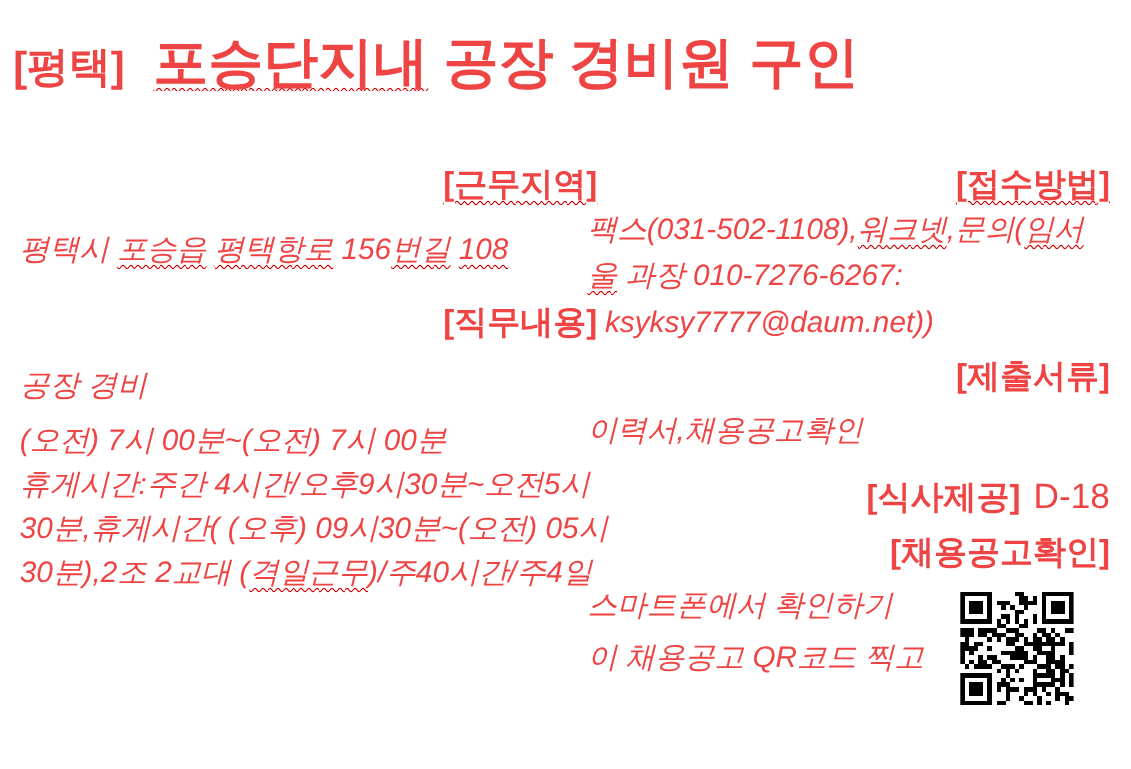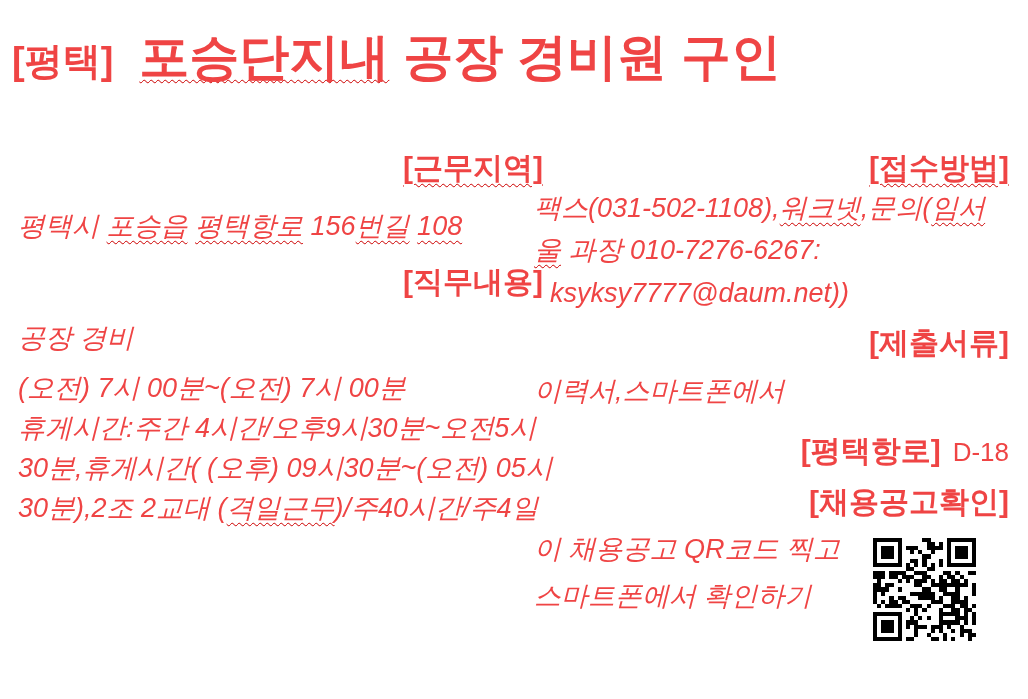--- a/index.html
+++ b/index.html
@@ -47,37 +47,37 @@
   .body-line {
     font-size: 27px;
     font-weight: 400;
     line-height: 40px;
     font-style: italic;
   }
   
   .mt18 { margin-top: 18px; }
   .mt16 { margin-top: 16px; }
   .mt13 { }
-  .mt12 { margin-top: 16px; }
+  .mt12 { margin-top: 28px; }
   .mt10 { margin-top: 10px; }
   .mt8  { margin-top: 8px; }
   .mt7  { margin-top: 7px; }
   .mt3  { margin-top: 3px; margin-left: 16px; }
   .mt2  { margin-top: 2px; }
   .mt20 { margin-top: 20px; }
   .mt0  { margin-top: 0; }
   .sq {
     text-decoration-line: underline;
     text-decoration-style: wavy;
     text-decoration-color: #cc0000;
     text-decoration-thickness: 1px;
     text-underline-offset: 5px;
   }
   .deadline-value {
-    font-size: 26px;
+    font-size: 32px;
     font-weight: 400;
     margin-left: 12px;
   }
   .qr-box {
     position: absolute;
     left: 873px;
     top: 538px;
     width: 103px;
     height: 103px;
   }
@@ -118,31 +118,31 @@
 
     <div>
       <div class="sec-heading"><span class="sq">[접수방법]</span></div>
       <div class="body-line mt13"><span>팩스(031-502-1108),</span><span class="sq">워크넷</span><span>,문의(</span><span class="sq">임서</span></div>
       <div class="body-line mt2"><span class="sq">울</span><span> 과장 010-7276-6267:</span></div>
       <div class="body-line mt3"><span>ksyksy7777@daum.net))</span></div>
     </div>
 
     <div>
       <div class="sec-heading mt10"><span>[제출서류]</span></div>
-      <div class="body-line mt8"><span>이력서,스마트폰에서</span></div>
-    </div>
-
-    <div>
-      <div class="sec-heading mt20"><span><span>[평택항로]</span></span><span class="deadline-value">D-18</span></div>
+      <div class="body-line mt8"><span>이력서,채용공고확인</span></div>
+    </div>
+
+    <div>
+      <div class="sec-heading mt20"><span><span>[식사제공]</span></span><span class="deadline-value">D-18</span></div>
     </div>
 
     <div>
       <div class="sec-heading mt10"><span>[채용공고확인]</span></div>
+      <div class="body-line mt7"><span>스마트폰에서 확인하기</span></div>
       <div class="body-line mt7"><span>이 채용공고 QR코드 찍고</span></div>
-      <div class="body-line mt7"><span>스마트폰에서 확인하기</span></div>
     </div>
 
   </div>
 
   <div class="qr-box" id="qr">
       <svg viewBox="0 0 25 25" shape-rendering="crispEdges">
         <rect width="25" height="25" fill="#ffffff"></rect>
         <g fill="#000000">
           <rect x="0" y="0" width="1" height="1"></rect>
           <rect x="1" y="0" width="1" height="1"></rect>

